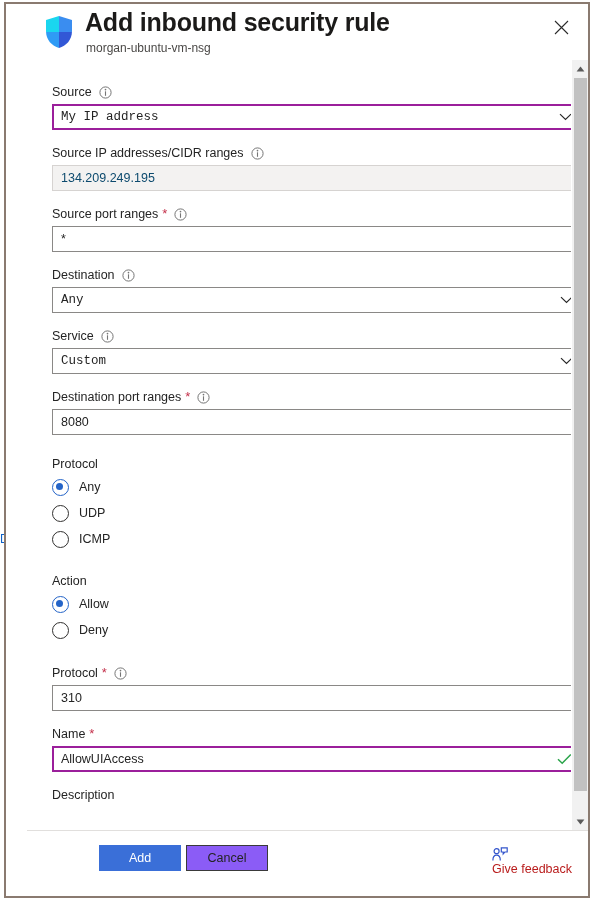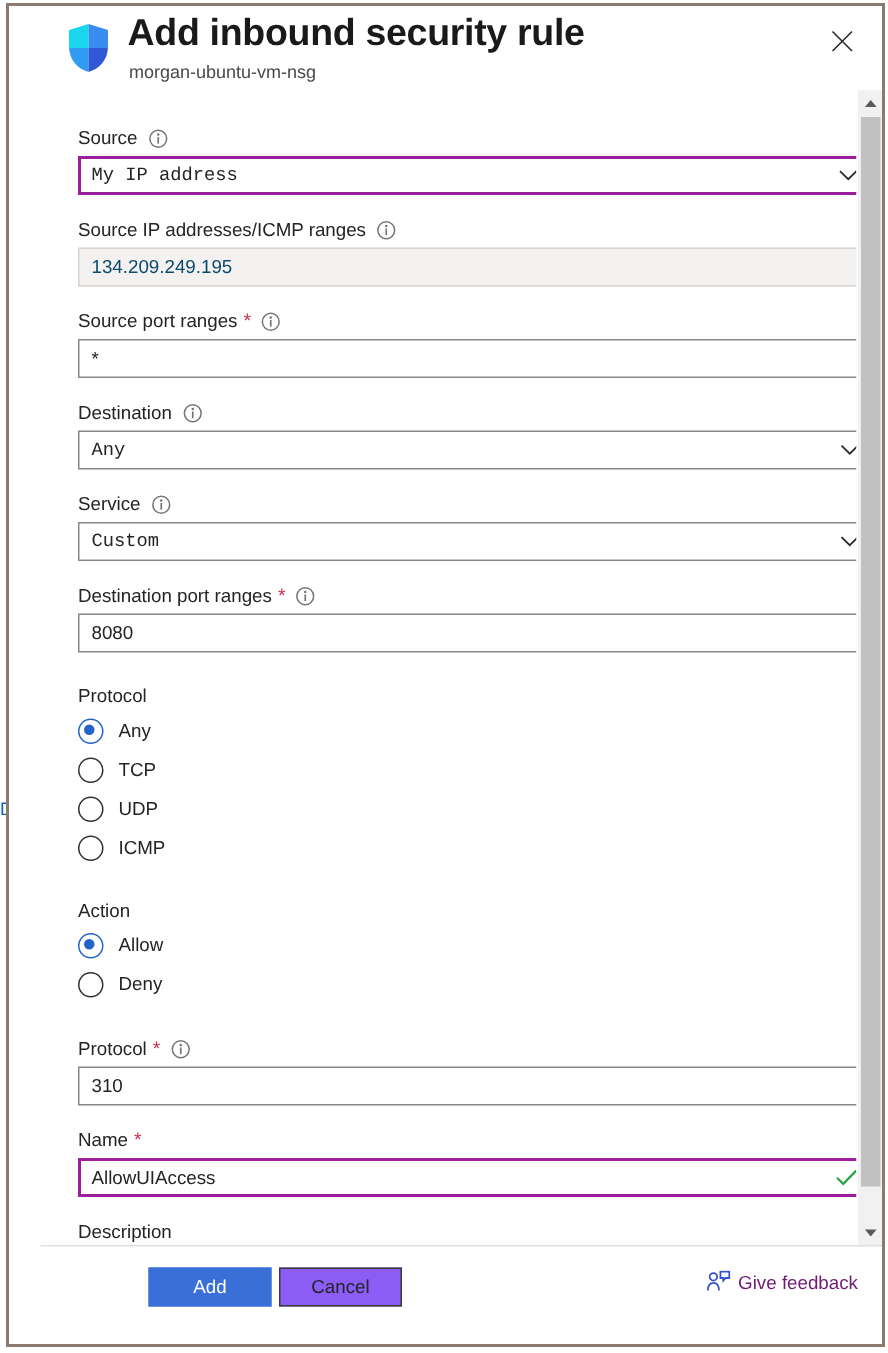--- a/index.html
+++ b/index.html
@@ -175,22 +175,22 @@
   }
   .btn-primary {
     background: #3a6fd8; color: #ffffff; border: 1px solid #3a6fd8; margin-left: 48px;
   }
   .btn-default {
     background: #8b5cf6; color: #242424; border: 1px solid #3a3a3a;
     margin-left: 5px;
   }
   .feedback {
     position: absolute; right: 16px; top: 16px;
-    display: flex; align-items: flex-end;
-    color: #701a75; font-size: 12.5px; cursor: pointer;
+    display: flex; align-items: flex-start;
+    color: #b91c1c; font-size: 12.5px; cursor: pointer; flex-direction: column;
   }
   .feedback .fb-ico { margin-right: 5px; display: flex; }
 </style>
 </head>
 <body>
 
 <div id="page-bg">
   <div class="bg-glyph" style="top:532px;">D</div>
 </div>
 
@@ -242,21 +242,21 @@
               <path d="M1 1.6 L6.5 7 L12 1.6" stroke="#2b2b2b" stroke-width="1.2" fill="none"></path>
             </svg>
           </span>
         </div>
       </div>
 
       <div class="gap"></div>
 
       <div class="field">
         <div class="lbl">
-          <span>Source IP addresses/ICMP ranges</span>
+          <span>Source IP addresses/CIDR ranges</span>
           <span class="info">
             <svg width="13" height="13" viewBox="0 0 13 13">
               <circle cx="6.5" cy="6.5" r="5.6" fill="none" stroke="#757575" stroke-width="1"></circle>
               <circle cx="6.5" cy="3.6" r="0.85" fill="#757575"></circle>
               <rect x="5.95" y="5.3" width="1.1" height="4.5" fill="#757575"></rect>
             </svg>
           </span>
         </div>
         <div class="inp disabled">
           <span>134.209.249.195</span>
@@ -348,24 +348,20 @@
       </div>
 
       <div class="gap-lg"></div>
 
       <div class="field">
         <div class="grp-lbl">Protocol</div>
         <div class="radio-grp">
           <div class="radio-row">
             <span class="radio-dot on"></span>
             <span class="radio-lbl">Any</span>
-          </div>
-          <div class="radio-row">
-            <span class="radio-dot"></span>
-            <span class="radio-lbl">TCP</span>
           </div>
           <div class="radio-row">
             <span class="radio-dot"></span>
             <span class="radio-lbl">UDP</span>
           </div>
           <div class="radio-row">
             <span class="radio-dot"></span>
             <span class="radio-lbl">ICMP</span>
           </div>
         </div>

